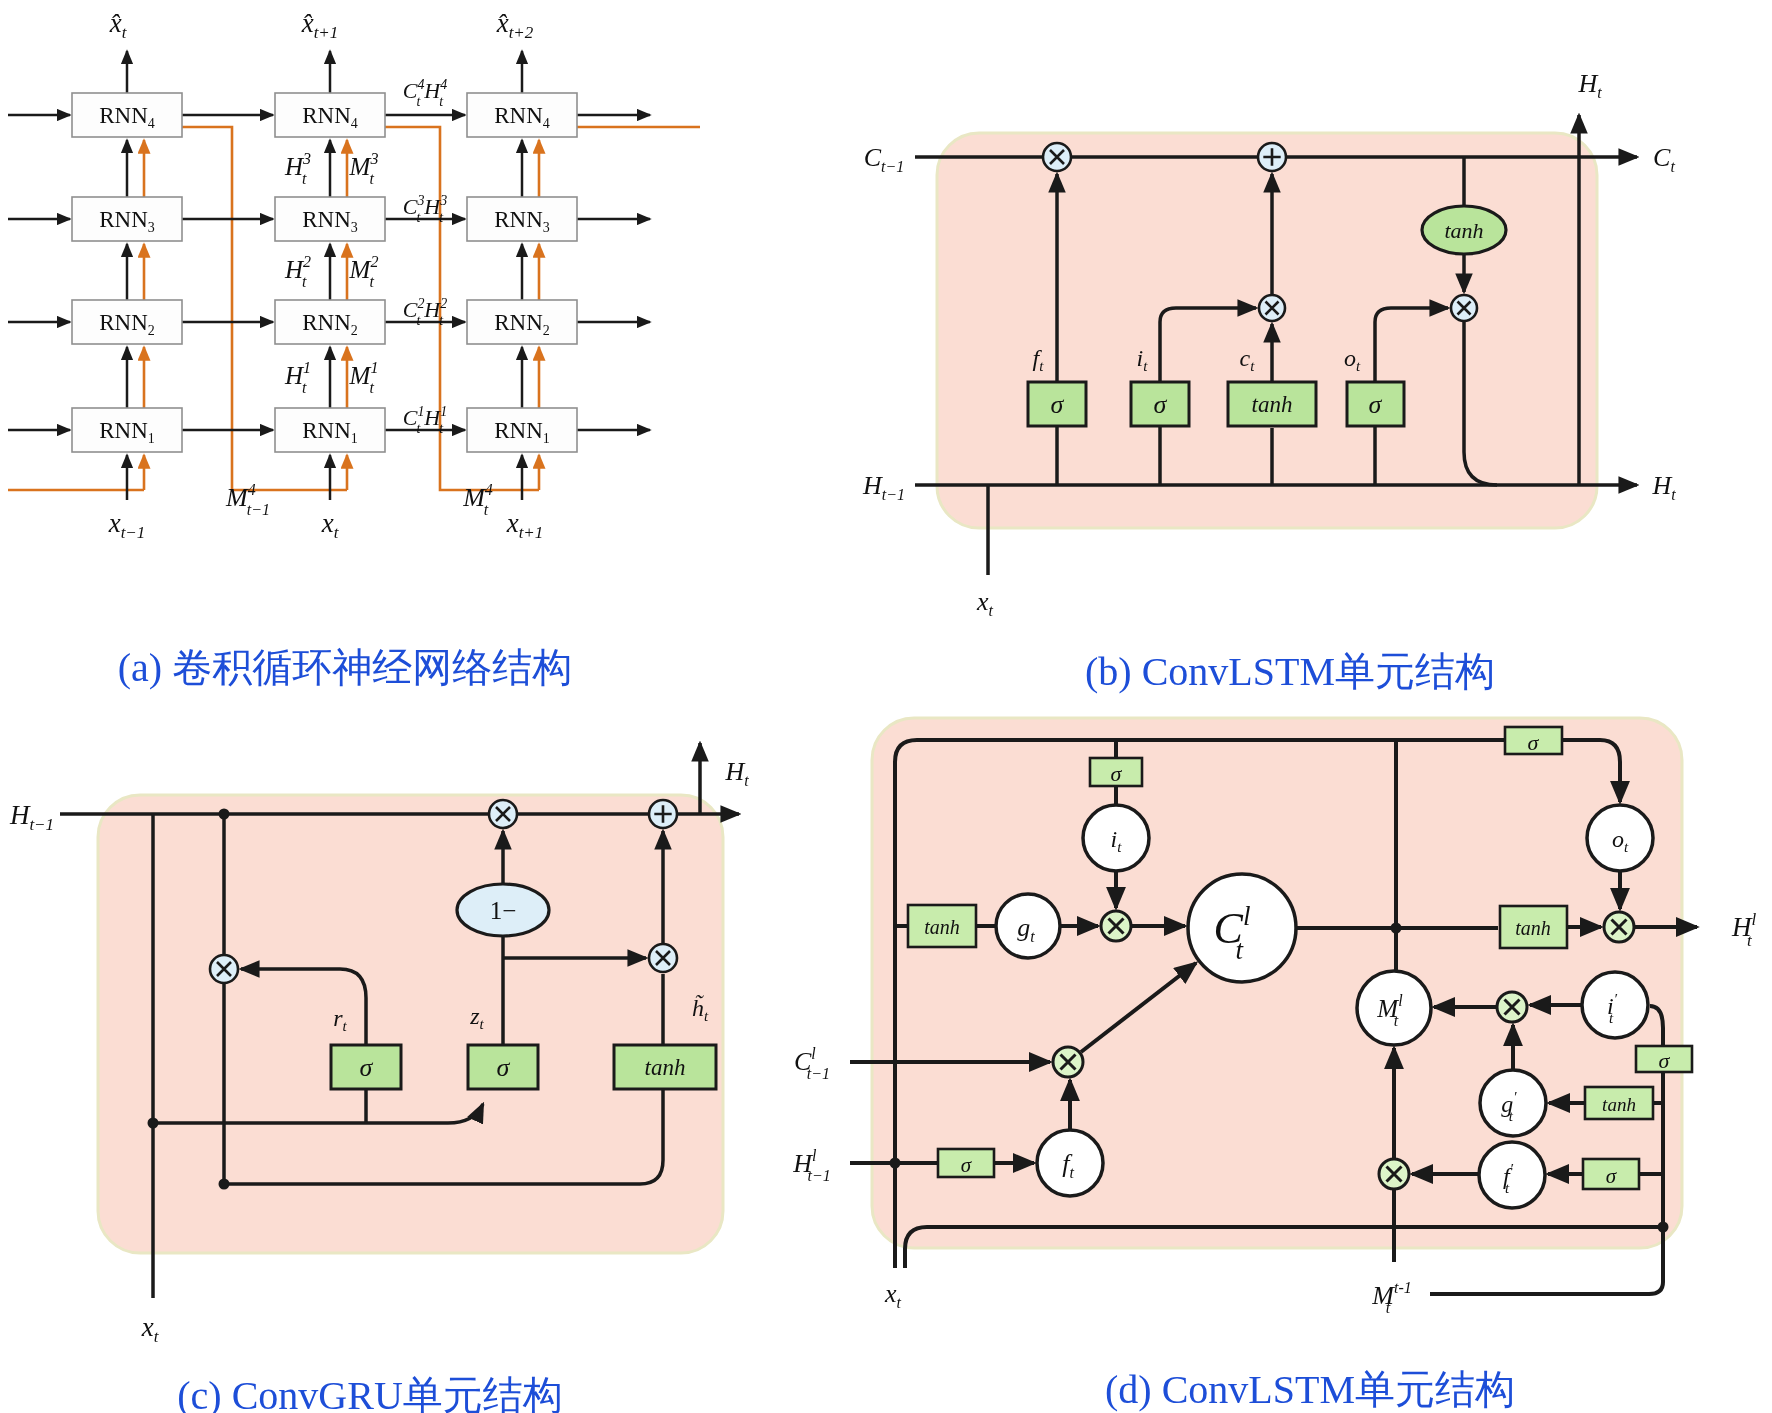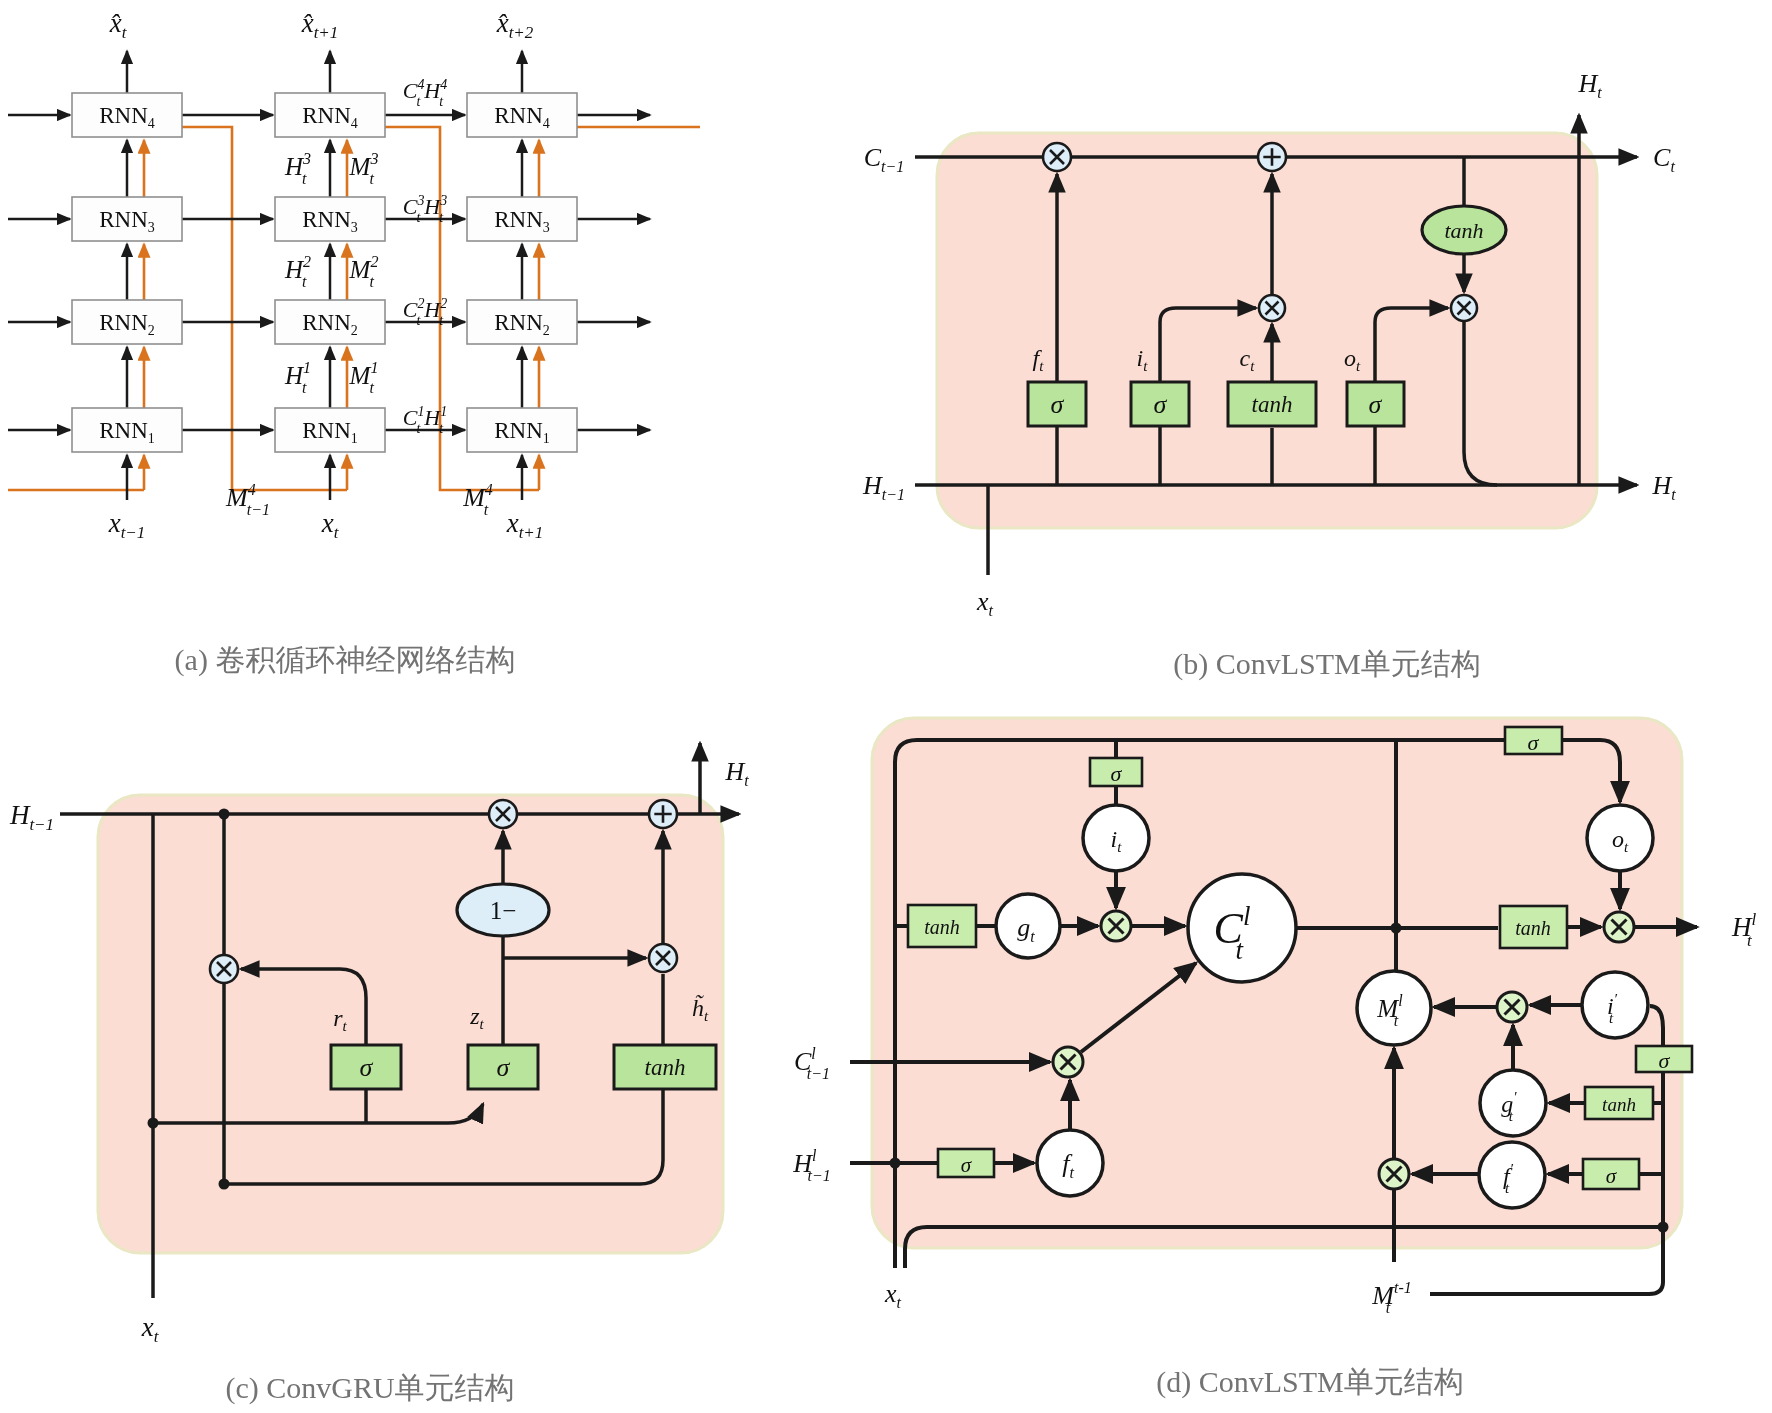--- a/index.html
+++ b/index.html
@@ -1,20 +1,20 @@
 <!DOCTYPE html>
 <html><head>
 <meta charset="utf-8">
 <style>
   html,body{margin:0;padding:0;background:#ffffff;}
   .stage{position:relative;width:1772px;height:1413px;background:#ffffff;overflow:hidden;
          font-family:"Liberation Serif","DejaVu Serif",serif;}
   svg{position:absolute;left:0;top:0;}
   .mlabel{font-family:"Liberation Serif","DejaVu Serif",serif;font-style:italic;fill:#111;}
-  .caption{position:absolute;width:600px;text-align:center;font-size:30px;color:#737373;
+  .caption{position:absolute;width:600px;text-align:center;font-size:40px;color:#1d4ed8;
            font-family:"Liberation Serif","DejaVu Serif",serif;}
 </style>
 </head>
 <body>
 
 <div class="stage">
   <svg id="fig" width="1772" height="1413" viewBox="0 0 1772 1413">
     <defs>
       <marker id="ab" markerWidth="6" markerHeight="5" refX="5.3" refY="2.5" orient="auto">
         <path d="M0,0 L6,2.5 L0,5 Z" fill="#1a1a1a"></path>
@@ -310,16 +310,16 @@
         <text x="942" y="934" text-anchor="middle" font-size="20" class="mlabel"><tspan>tanh</tspan></text>
         <text x="1533" y="935" text-anchor="middle" font-size="20" class="mlabel"><tspan>tanh</tspan></text>
         <text x="1664" y="1068" text-anchor="middle" font-size="22" class="mlabel"><tspan>σ</tspan></text>
         <text x="1619" y="1111" text-anchor="middle" font-size="19" class="mlabel"><tspan>tanh</tspan></text>
         <text x="1611" y="1183" text-anchor="middle" font-size="21" class="mlabel"><tspan>σ</tspan></text>
         <text x="966" y="1172" text-anchor="middle" font-size="21" class="mlabel"><tspan>σ</tspan></text>
       </g>
   </svg>
 
   <div class="caption" style="left:45px;top:640px;">(a) 卷积循环神经网络结构</div>
-  <div class="caption" style="left:1027px;top:644px;">(b) ConvLSTM单元结构</div>
+  <div class="caption" style="left:990px;top:644px;">(b) ConvLSTM单元结构</div>
   <div class="caption" style="left:70px;top:1368px;text-align:center;">(c) ConvGRU单元结构</div>
   <div class="caption" style="left:1010px;top:1362px;">(d) ConvLSTM单元结构</div>
 </div>
 
 </body></html>

